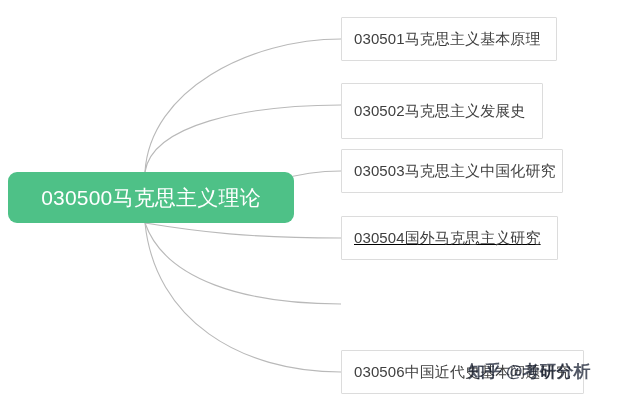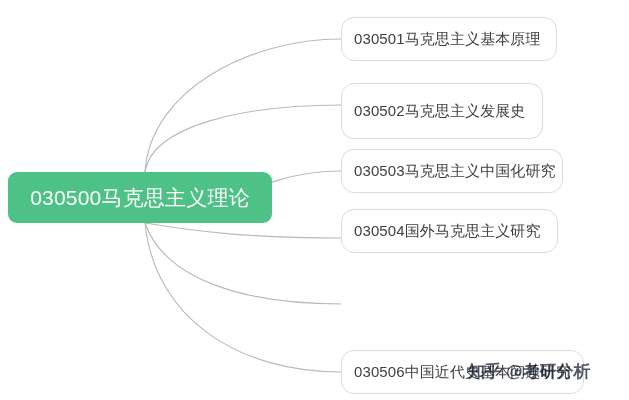--- a/index.html
+++ b/index.html
@@ -27,55 +27,55 @@
   }
   .connector-path {
     fill: none;
     stroke: #b9b9b9;
     stroke-width: 1.1;
   }
   #root-node {
     position: absolute;
     left: 8px;
     top: 172px;
-    width: 264px;
+    width: 286px;
     height: 51px;
     background: #4ec187;
     border-radius: 9px;
     display: flex;
     align-items: center;
     justify-content: center;
     box-sizing: border-box;
   }
   #root-node .root-label {
     color: #ffffff;
     font-size: 21px;
     letter-spacing: 0.2px;
     white-space: nowrap;
   }
   .child-node {
     position: absolute;
     background: #ffffff;
     border: 1px solid #dcdcdc;
-    border-radius: 13px;
+    border-radius: 1px;
     display: flex;
     align-items: center;
     box-sizing: border-box;
     padding: 0 12px;
   }
   .child-node .child-label {
     color: #3f3f3f;
     font-size: 15px;
     white-space: nowrap;
     letter-spacing: 0.1px;
   }
   #node-1 { left: 341px; top: 17px;  width: 216px; height: 44px; }
   #node-2 { left: 341px; top: 83px;  width: 202px; height: 56px; }
   #node-3 { left: 341px; top: 149px; width: 222px; height: 44px; }
-  #node-4 { left: 341px; top: 209px; width: 217px; height: 44px; }
+  #node-4 { left: 341px; top: 216px; width: 217px; height: 44px; text-decoration: underline; }
   #node-5 { left: 341px; top: 282px; width: 168px; height: 44px; }
   #node-6 { left: 341px; top: 350px; width: 243px; height: 44px; align-items: center; }
 
   #watermark {
     position: absolute;
     left: 468px;
     top: 360px;
     display: flex;
     align-items: center;
     gap: 4px;

